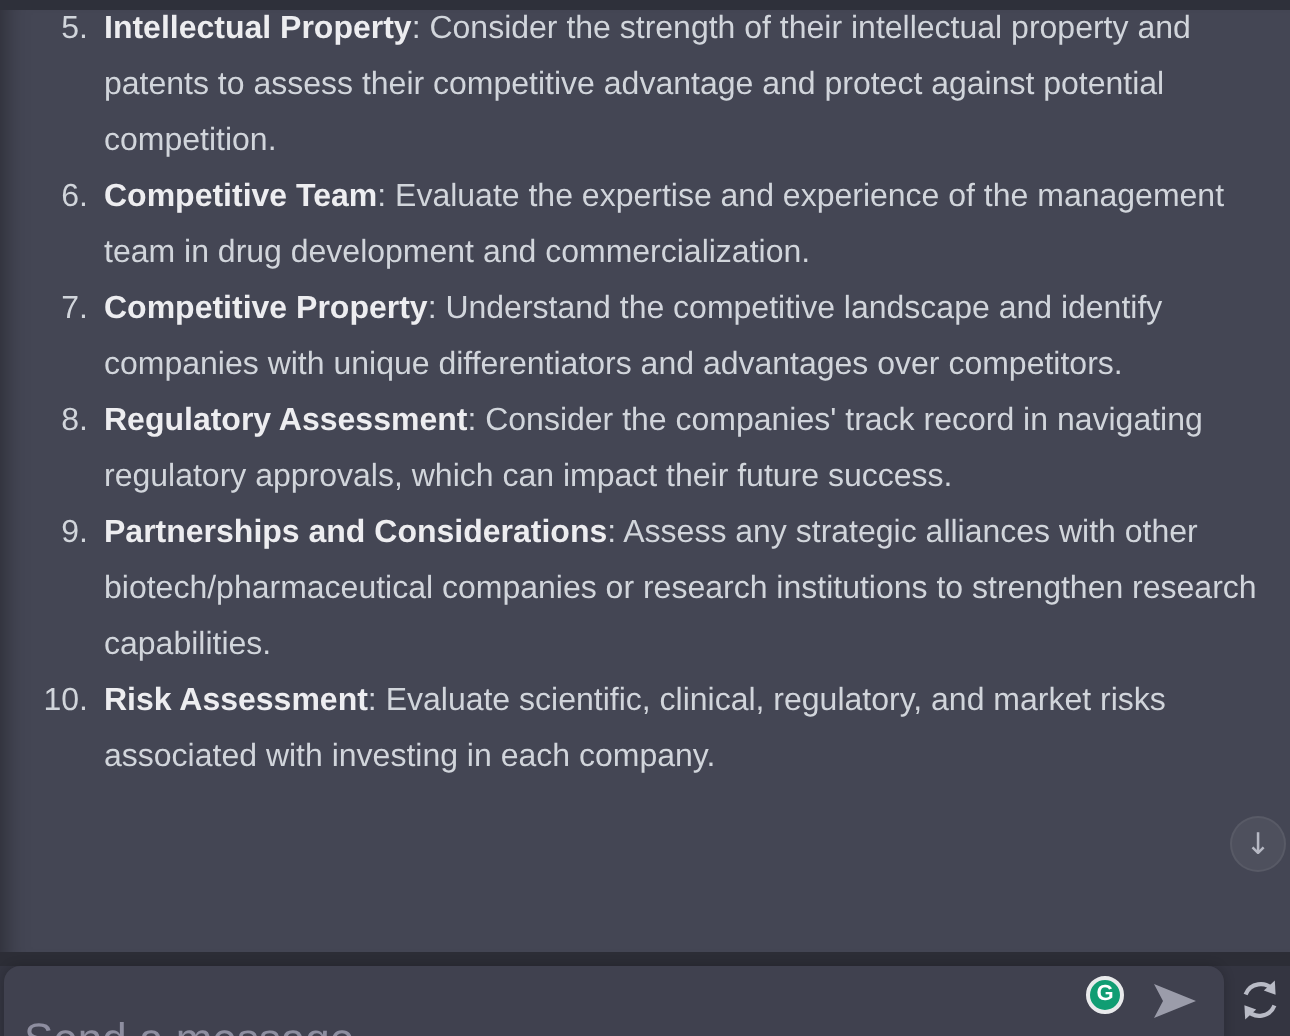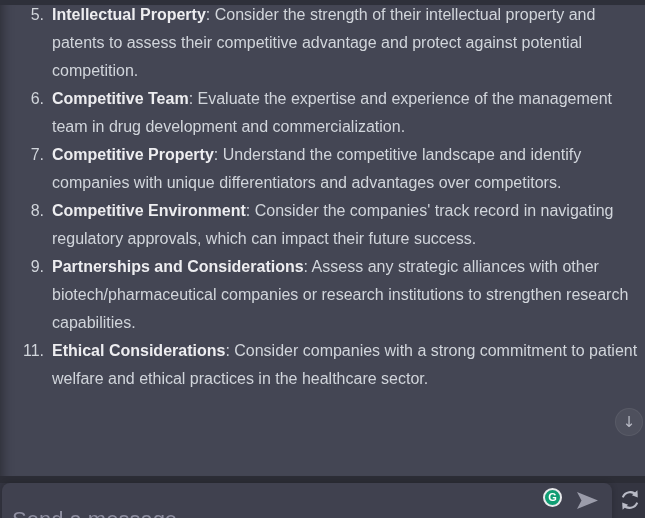--- a/index.html
+++ b/index.html
@@ -110,33 +110,33 @@
     <span class="txt"><b class="ttl">Competitive Team</b><span class="rest">: Evaluate the expertise and experience of the management team in drug development and commercialization.</span></span>
   </div>
 
   <div class="li">
     <span class="num">7.</span>
     <span class="txt"><b class="ttl">Competitive Property</b><span class="rest">: Understand the competitive landscape and identify companies with unique differentiators and advantages over competitors.</span></span>
   </div>
 
   <div class="li">
     <span class="num">8.</span>
-    <span class="txt"><b class="ttl">Competitive Environment</b><span class="rest">: Consider the companies' track record in navigating regulatory approvals, which can impact their future success.</span></span>
+    <span class="txt"><b class="ttl">Regulatory Assessment</b><span class="rest">: Consider the companies' track record in navigating regulatory approvals, which can impact their future success.</span></span>
   </div>
 
   <div class="li">
     <span class="num">9.</span>
     <span class="txt"><b class="ttl">Partnerships and Considerations</b><span class="rest">: Assess any strategic alliances with other biotech/pharmaceutical companies or research institutions to strengthen research capabilities.</span></span>
   </div>
 
+  <div class="li">
+    <span class="num">10.</span>
+    <span class="txt"><b class="ttl">Risk Assessment</b><span class="rest">: Evaluate scientific, clinical, regulatory, and market risks associated with investing in each company.</span></span>
+  </div>
 
-  <div class="li">
-    <span class="num">11.</span>
-    <span class="txt"><b class="ttl">Ethical Considerations</b><span class="rest">: Consider companies with a strong commitment to patient welfare and ethical practices in the healthcare sector.</span></span>
-  </div>
 
 </div>
 </div>
 
 <button class="scroll-down"><span>↓</span></button>
 
 <div class="bottom-bar">
   <div class="input-box">
     <span class="placeholder">Send a message</span>
     <div class="grammarly">G</div>

